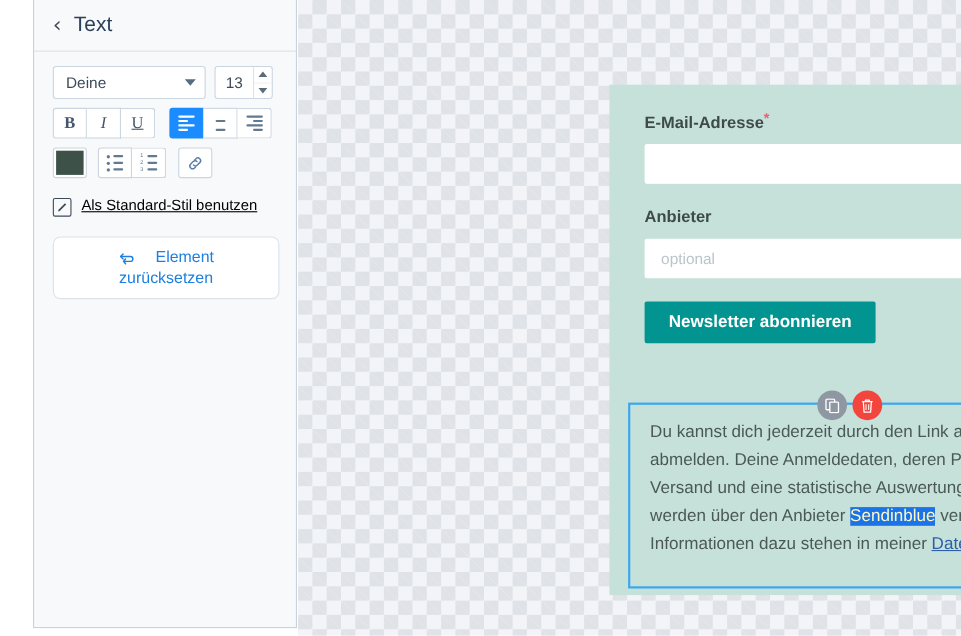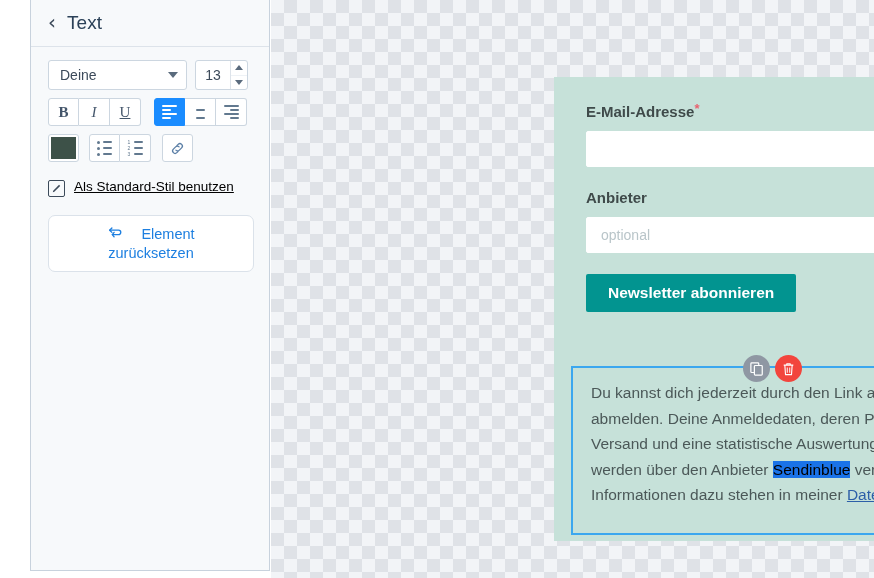--- a/index.html
+++ b/index.html
@@ -152,21 +152,21 @@
   }
 
   
   .reset-btn {
     width: 206px; height: 57px;
     background: #fff; border: 1px solid #dbe2ea; border-radius: 7px;
     display:flex; flex-direction:column; align-items:center; justify-content:center;
     color: #1d7fe0; font-size: 14.5px; line-height: 19px; text-align:center;
     margin-bottom: 22px;
   }
-  .reset-line1 { display:flex; align-items:flex-start; gap:18px; }
+  .reset-line1 { display:flex; align-items:center; gap:18px; }
 
   .tip {
     font-size: 14px; color: #2b4158; font-weight: bold; line-height: 20px;
   }
 
   
   .canvas {
     position: absolute; left: 271px; top: 0; width: 603px; height: 578px;
     background-color: #f2f4f7;
     background-image:
@@ -215,21 +215,21 @@
     position: absolute; left: 300px; top: 366px;
     width: 507px; height: 169px;
     border: 2px solid #3ba7ef;
     background: transparent;
     padding: 12px 18px 0 18px;
   }
   .block-text {
     font-size: 15.5px; line-height: 25.5px; color: #4b5858;
   }
   .sel {
-    background: #1a73e8; color: #000000;
+    background: #1a73e8; color: #fef9c3;
   }
   .dsl {
     color: #2c5fa8; text-decoration: underline;
   }
 
   
   .fab {
     position: absolute; width: 27px; height: 27px; border-radius: 50%;
     display: flex; align-items: center; justify-content: center;
   }

